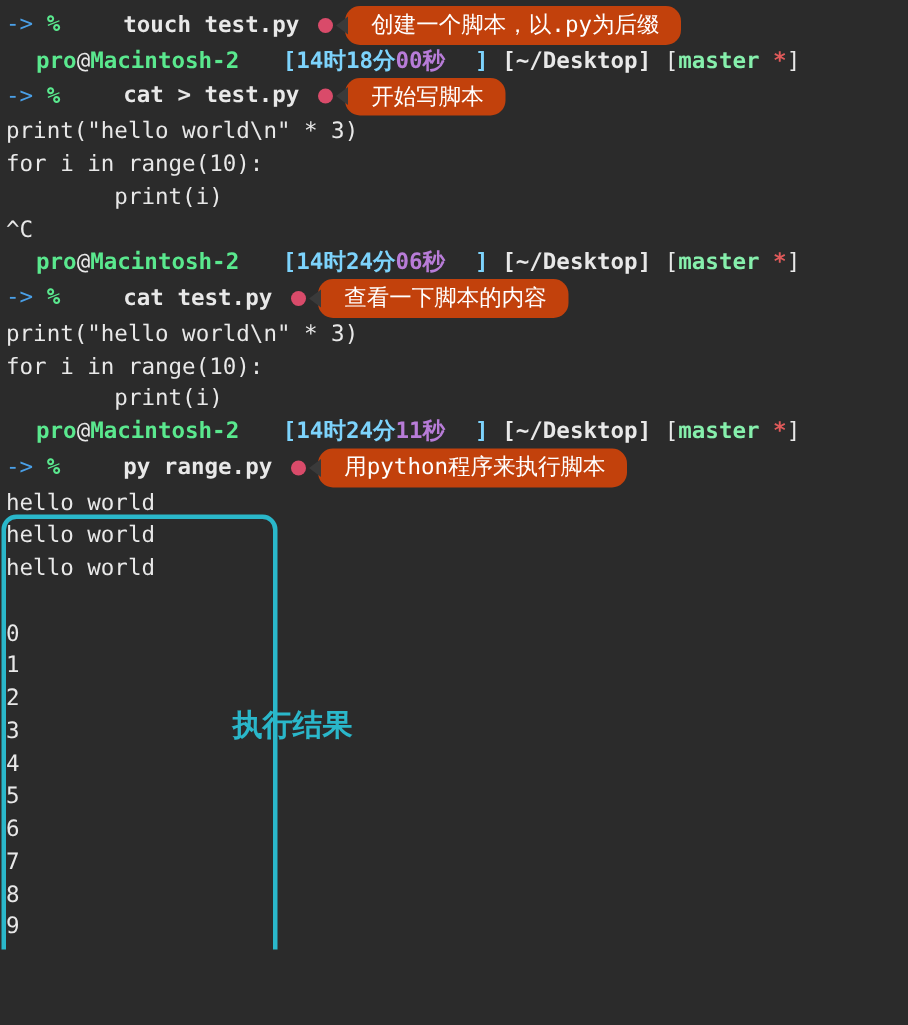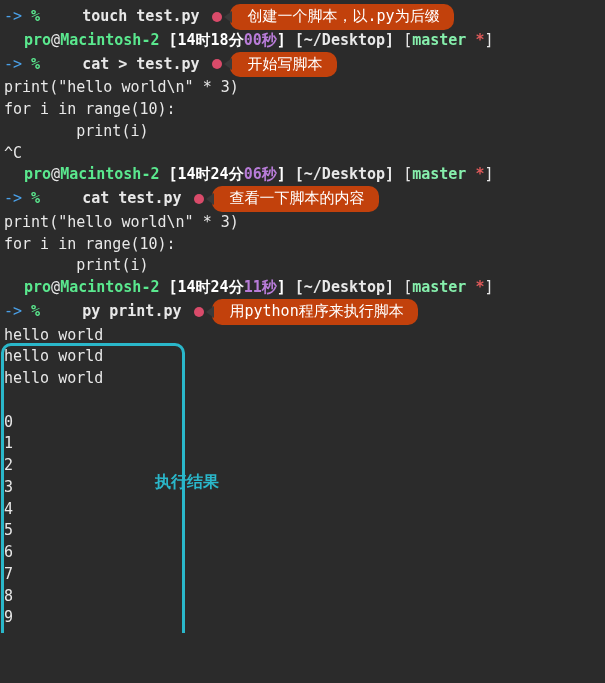--- a/index.html
+++ b/index.html
@@ -13,21 +13,21 @@
       line-height: 1.45;
       position: relative;
     }
     .line { white-space: pre; position: relative; }
     .arrow { color: #4aa0e8; }
     .percent { color: #5ae88e; font-weight: bold; }
     .cmd { color: #e8e8e8; font-weight: bold; margin-left: 33px; }
     .user { color: #5ae88e; font-weight: bold; margin-left: 20px; }
     .host { color: #5ae88e; font-weight: bold; }
     .at { color: #e8e8e8; }
-    .time { color: #ffffff; font-weight: bold; }
+    .time { color: #7dd3fc; font-weight: bold; margin-left: 20px; }
     .sec { color: #b87cd8; font-weight: bold; }
     .path { color: #e8e8e8; font-weight: bold; margin-top: 36px; }
     .bracket { color: #e8e8e8; }
     .branch { color: #86efac; font-weight: bold; margin-top: 32px; }
     .star { color: #e05a5a; font-weight: bold; }
     .code { color: #e8e8e8; font-weight: 500; }
     .dot {
       display: inline-block;
       width: 10px;
       height: 10px;
@@ -64,21 +64,21 @@
       height: 320px;
       border: 3px solid #2ab7ca;
       border-radius: 10px;
       pointer-events: none;
     }
     .result-label {
       position: absolute;
       left: 155px;
       top: 470px;
       color: #2ab7ca;
-      font-size: 16px;
+      font-size: 20px;
       font-weight: bold;
       font-family: sans-serif;
       pointer-events: none;
     }
   </style>
 </head>
 <body>
 
 <div class="line"><span class="arrow">-&gt;</span> <span class="percent">%</span> <span class="cmd">touch test.py</span><span class="dot"></span><span class="annotation">创建一个脚本，以.py为后缀</span></div>
 
@@ -94,21 +94,21 @@
 <div class="line"><span class="user">pro</span><span class="at">@</span><span class="host">Macintosh-2</span> <span class="time">[14时24分</span><span class="sec">06秒</span><span class="time">]</span><span class="path"> [~/Desktop] </span><span class="bracket">[</span><span class="branch">master </span><span class="star">*</span><span class="bracket">]</span></div>
 
 <div class="line"><span class="arrow">-&gt;</span> <span class="percent">%</span> <span class="cmd">cat test.py</span><span class="dot"></span><span class="annotation">查看一下脚本的内容</span></div>
 
 <div class="line code">print("hello world\n" * 3)</div>
 <div class="line code">for i in range(10):</div>
 <div class="line code">        print(i)</div>
 
 <div class="line"><span class="user">pro</span><span class="at">@</span><span class="host">Macintosh-2</span> <span class="time">[14时24分</span><span class="sec">11秒</span><span class="time">]</span><span class="path"> [~/Desktop] </span><span class="bracket">[</span><span class="branch">master </span><span class="star">*</span><span class="bracket">]</span></div>
 
-<div class="line"><span class="arrow">-&gt;</span> <span class="percent">%</span> <span class="cmd">py print.py</span><span class="dot"></span><span class="annotation">用python程序来执行脚本</span></div>
+<div class="line"><span class="arrow">-&gt;</span> <span class="percent">%</span> <span class="cmd">py range.py</span><span class="dot"></span><span class="annotation">用python程序来执行脚本</span></div>
 
 <div class="line code">hello world</div>
 <div class="line code">hello world</div>
 <div class="line code">hello world</div>
 <div class="line code">&nbsp;</div>
 <div class="line code">0</div>
 <div class="line code">1</div>
 <div class="line code">2</div>
 <div class="line code">3</div>
 <div class="line code">4</div>

